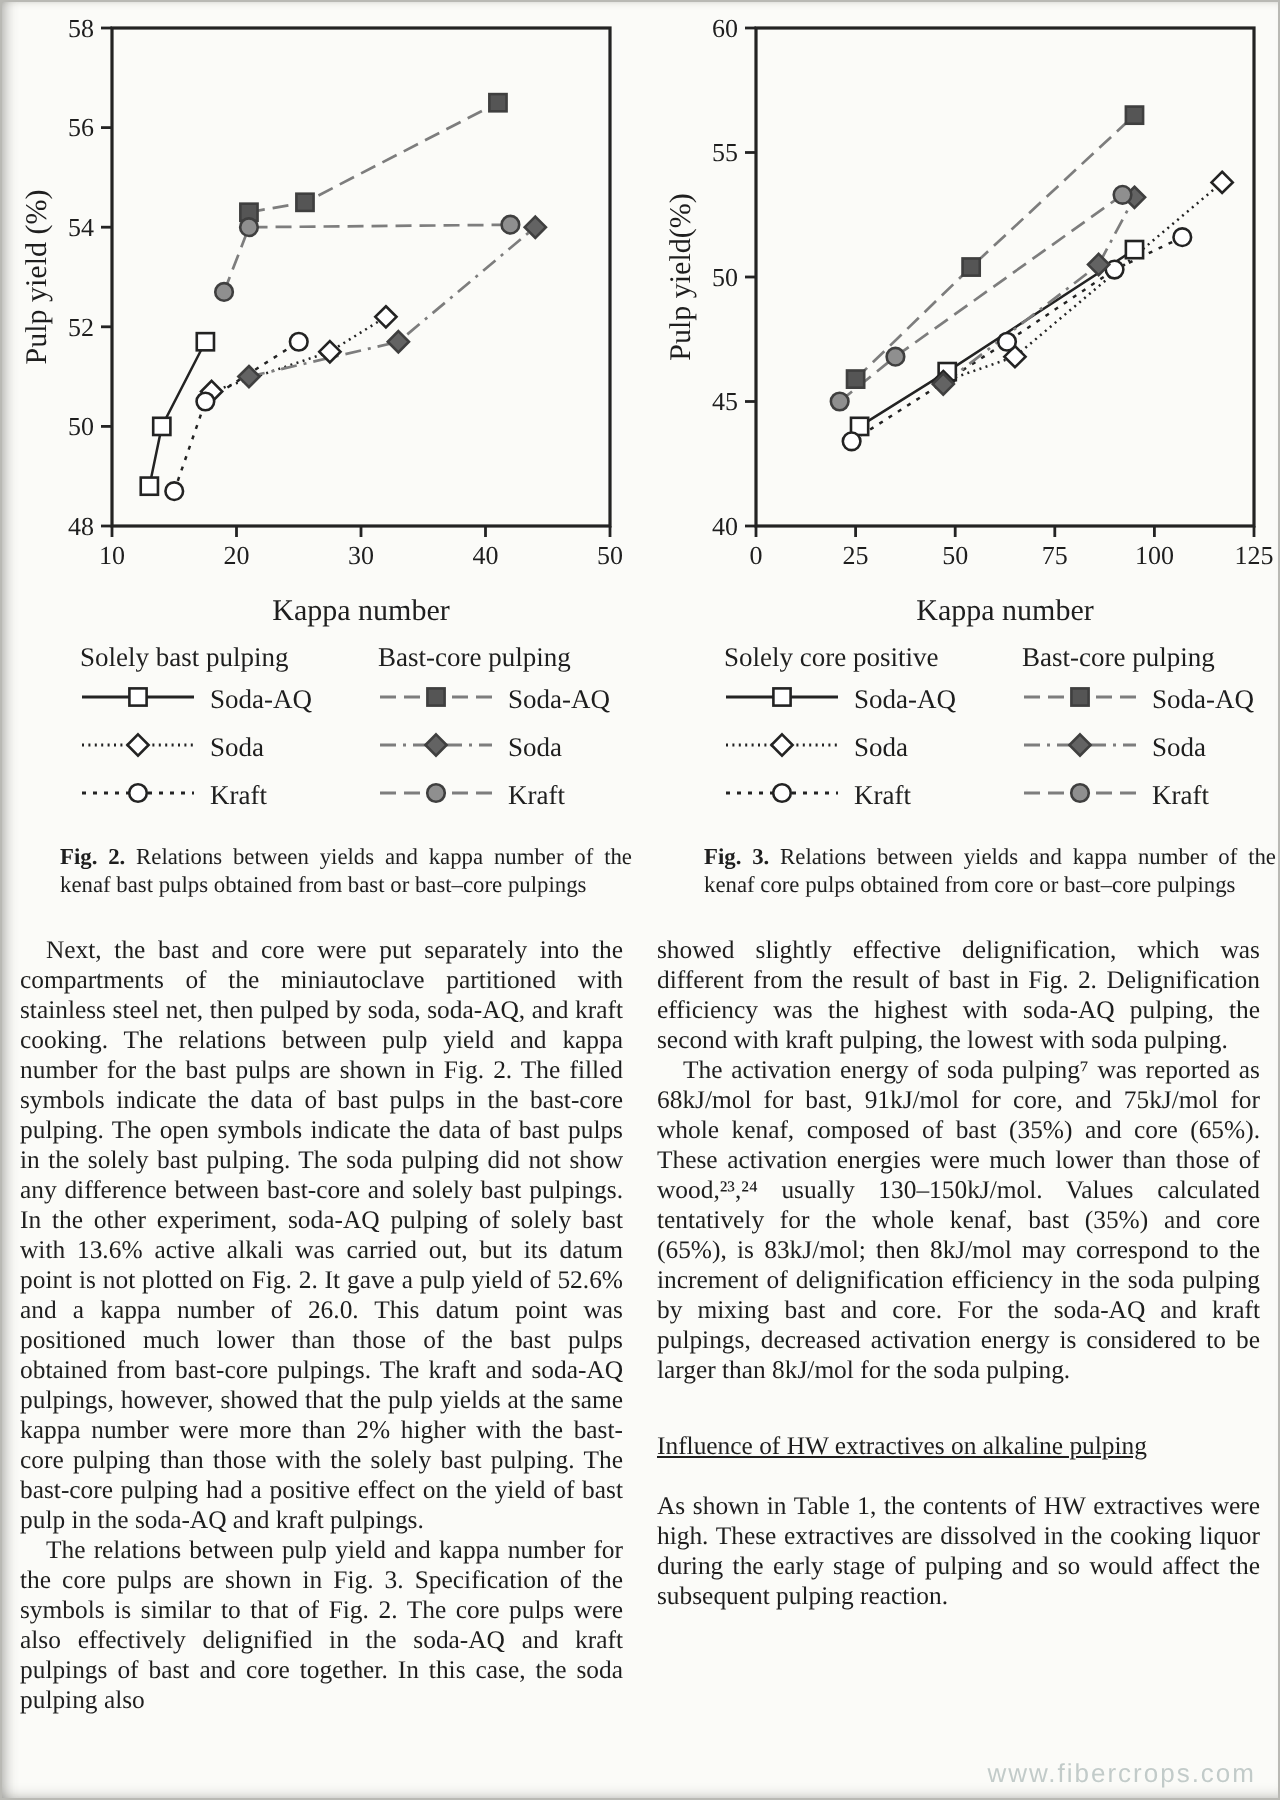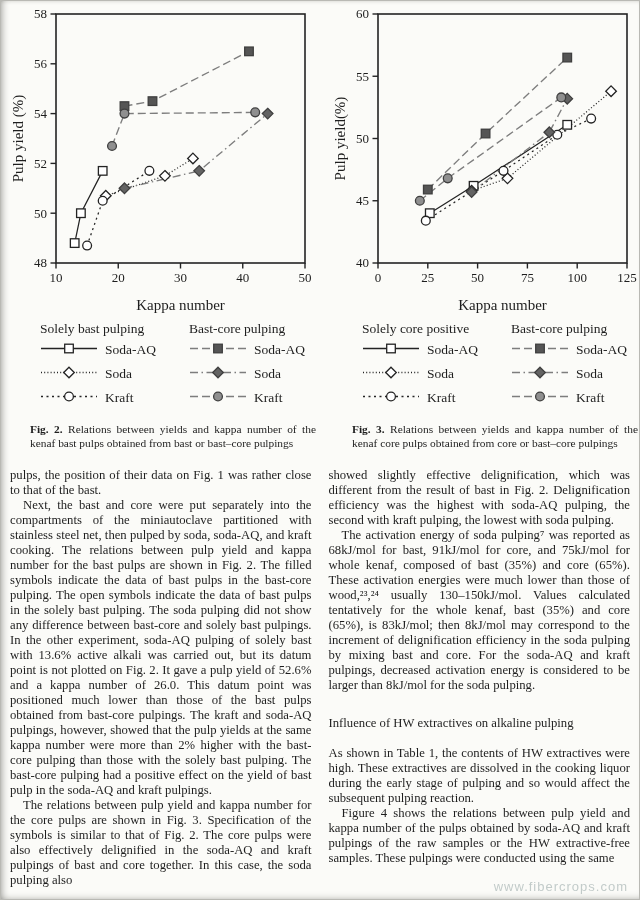--- a/index.html
+++ b/index.html
@@ -61,20 +61,21 @@
     font-size:12.7px;
     line-height:15px;
     text-align:justify;
   }
   .col p{margin:0;}
   .col p.p-indent{text-indent:13px;}
   .col p.section-heading{
     margin-top:23px;
     margin-bottom:15px;
     text-align:left;
+    text-decoration:underline;
   }
   .watermark{
     position:absolute;
     right:12px;bottom:6px;
     font-size:13px;
     letter-spacing:1px;
     color:rgba(125,145,145,.45);
     font-family:Liberation Sans, sans-serif;
   }
 </style>
@@ -293,28 +294,26 @@
             </div>
           </div>
         </div>
       <figcaption class="caption"><span class="cap-label">Fig. 3.</span> <span>Relations between yields and kappa number of the kenaf core pulps obtained from core or bast–core pulpings</span></figcaption>
     </figure>
 
   </div>
 
   <div class="text-row">
     <div id="col-left" class="col">
-        <p class="p-flush">pulps, the position of their data on Fig. 1 was rather close to that of the bast.</p>
         <p class="p-indent">Next, the bast and core were put separately into the compartments of the miniautoclave partitioned with stainless steel net, then pulped by soda, soda-AQ, and kraft cooking. The relations between pulp yield and kappa number for the bast pulps are shown in Fig. 2. The filled symbols indicate the data of bast pulps in the bast-core pulping. The open symbols indicate the data of bast pulps in the solely bast pulping. The soda pulping did not show any difference between bast-core and solely bast pulpings. In the other experiment, soda-AQ pulping of solely bast with 13.6% active alkali was carried out, but its datum point is not plotted on Fig. 2. It gave a pulp yield of 52.6% and a kappa number of 26.0. This datum point was positioned much lower than those of the bast pulps obtained from bast-core pulpings. The kraft and soda-AQ pulpings, however, showed that the pulp yields at the same kappa number were more than 2% higher with the bast-core pulping than those with the solely bast pulping. The bast-core pulping had a positive effect on the yield of bast pulp in the soda-AQ and kraft pulpings.</p>
         <p class="p-indent">The relations between pulp yield and kappa number for the core pulps are shown in Fig. 3. Specification of the symbols is similar to that of Fig. 2. The core pulps were also effectively delignified in the soda-AQ and kraft pulpings of bast and core together. In this case, the soda pulping also</p>
       </div>
     <div id="col-right" class="col">
         <p class="p-flush">showed slightly effective delignification, which was different from the result of bast in Fig. 2. Delignification efficiency was the highest with soda-AQ pulping, the second with kraft pulping, the lowest with soda pulping.</p>
         <p class="p-indent">The activation energy of soda pulping⁷ was reported as 68kJ/mol for bast, 91kJ/mol for core, and 75kJ/mol for whole kenaf, composed of bast (35%) and core (65%). These activation energies were much lower than those of wood,²³,²⁴ usually 130–150kJ/mol. Values calculated tentatively for the whole kenaf, bast (35%) and core (65%), is 83kJ/mol; then 8kJ/mol may correspond to the increment of delignification efficiency in the soda pulping by mixing bast and core. For the soda-AQ and kraft pulpings, decreased activation energy is considered to be larger than 8kJ/mol for the soda pulping.</p>
         <p class="section-heading">Influence of HW extractives on alkaline pulping</p>
         <p class="p-flush">As shown in Table 1, the contents of HW extractives were high. These extractives are dissolved in the cooking liquor during the early stage of pulping and so would affect the subsequent pulping reaction.</p>
-        <p class="p-indent">Figure 4 shows the relations between pulp yield and kappa number of the pulps obtained by soda-AQ and kraft pulpings of the raw samples or the HW extractive-free samples. These pulpings were conducted using the same</p>
       </div>
   </div>
 
   <div class="watermark">www.fibercrops.com</div>
 
 </div>
 
 </body></html>

